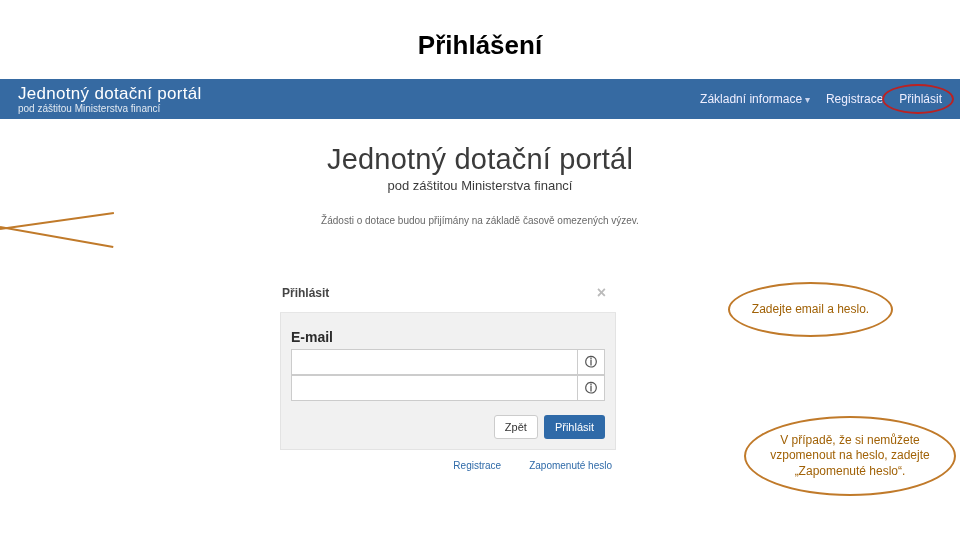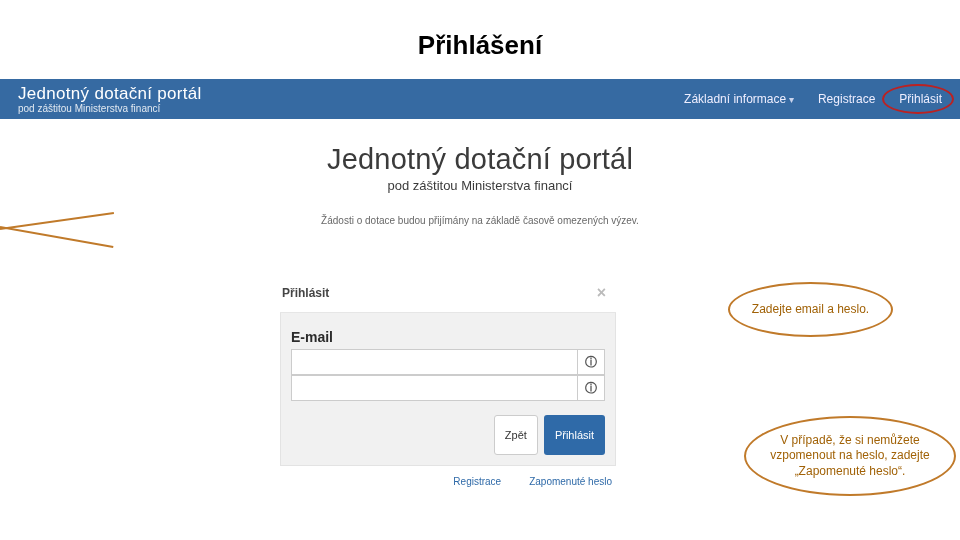--- a/index.html
+++ b/index.html
@@ -2,40 +2,40 @@
 <html><head>
 <meta charset="utf-8">
 <style>
   * { box-sizing: border-box; margin: 0; padding: 0; }
   body { width: 960px; height: 540px; font-family: Arial, sans-serif; background: #fff; position: relative; overflow: hidden; }
   .slide-title { text-align: center; font-size: 26px; font-weight: bold; padding: 30px 0 18px; border-radius: 26px; }
   .navbar { background: #366aa2; color: #fff; height: 40px; display: flex; align-items: center; padding: 0 18px; position: relative; }
   .brand { display: flex; flex-direction: column; line-height: 1; }
   .brand-main { font-size: 17px; font-weight: 500; letter-spacing: .3px; }
   .brand-sub { font-size: 10px; opacity: .85; margin-top: 2px; }
-  .nav-right { margin-left: auto; display: flex; align-items: center; gap: 24px; font-size: 12px; }
+  .nav-right { margin-left: auto; display: flex; align-items: center; gap: 16px; font-size: 12px; }
   .nav-item { cursor: pointer; color: #eef; }
   .nav-item.dd::after { content: " ▾"; font-size: 10px; opacity:.8; }
   .ellipse-highlight { position: absolute; border: 2px solid #b22; border-radius: 50%; width: 72px; height: 30px; right: 6px; top: 5px; pointer-events: none; }
   .page { padding: 24px 0 0 0; }
   .hdr { text-align: center; }
   .hdr-main { font-size: 29px; color: #3b3b3b; font-weight: 400; letter-spacing: .2px; }
   .hdr-sub { font-size: 13px; color: #3b3b3b; margin-top: 2px; }
   .hdr-sub2 { font-size: 10px; color: #686868; margin-top: 22px; }
   .modal-wrap { position: absolute; left: 280px; top: 278px; width: 336px; background:#fff; }
   .modal-header { display:flex; align-items:center; justify-content:space-between; padding: 6px 10px 10px 2px; border-bottom:1px solid #e6e6e6; }
   .modal-title { font-size: 12px; font-weight: bold; color:#444; }
   .close-x { color:#bbb; font-size:16px; cursor:pointer; font-weight:bold; }
   .modal-body { background:#f1f1f1; padding: 10px 10px 10px 10px; border:1px solid #e3e3e3; border-top:none; }
   .fld-label { font-size: 14px; font-weight:bold; color:#2c2c2c; margin:6px 0 4px; display:block; }
   .fld-row { display:flex; }
   .fld-row input { flex:1; height:26px; border:1px solid #ccc; border-right:none; background:#fff; padding:0 6px; font-size:11px; }
   .fld-row .info-btn { width:28px; height:26px; border:1px solid #ccc; background:#fff; display:flex; align-items:center; justify-content:center; color:#555; font-weight:bold; font-size:12px; cursor:pointer; }
   .btn-row { display:flex; justify-content:flex-end; gap:6px; margin-top:14px; }
-  .btn { font-size:11px; padding:13px 10px; border-radius:3px; cursor:pointer; border:1px solid transparent; }
+  .btn { font-size:11px; padding:5px 10px; border-radius:3px; cursor:pointer; border:1px solid transparent; }
   .btn-default { background:#fff; border-color:#ccc; color:#333; }
   .btn-primary { background:#2f6aa8; color:#fff; }
   .modal-footer { padding:10px 4px 6px; display:flex; justify-content:flex-end; gap:28px; }
   .link { font-size:10px; color:#2f6aa8; cursor:pointer; }
   .bubble { position:absolute; border:2px solid #c07a2a; border-radius:50%; background:#fff; display:flex; align-items:center; justify-content:center; text-align:center; font-size:12px; color:#a16207; padding:8px 14px; }
   .bubble .txt { line-height:1.3; }
   .bubble1 { left:728px; top:282px; width:165px; height:55px; }
   .bubble2 { left:744px; top:416px; width:212px; height:80px; }
   .ptr1 { left:627px; top:326px; width:115px; height:2px; border-top:2px solid #c07a2a; transform:rotate(10deg); transform-origin:left center; }
   .ptr2 { left:616px; top:472px; width:115px; height:2px; border-top:2px solid #c07a2a; transform:rotate(-8deg); transform-origin:left center; }

